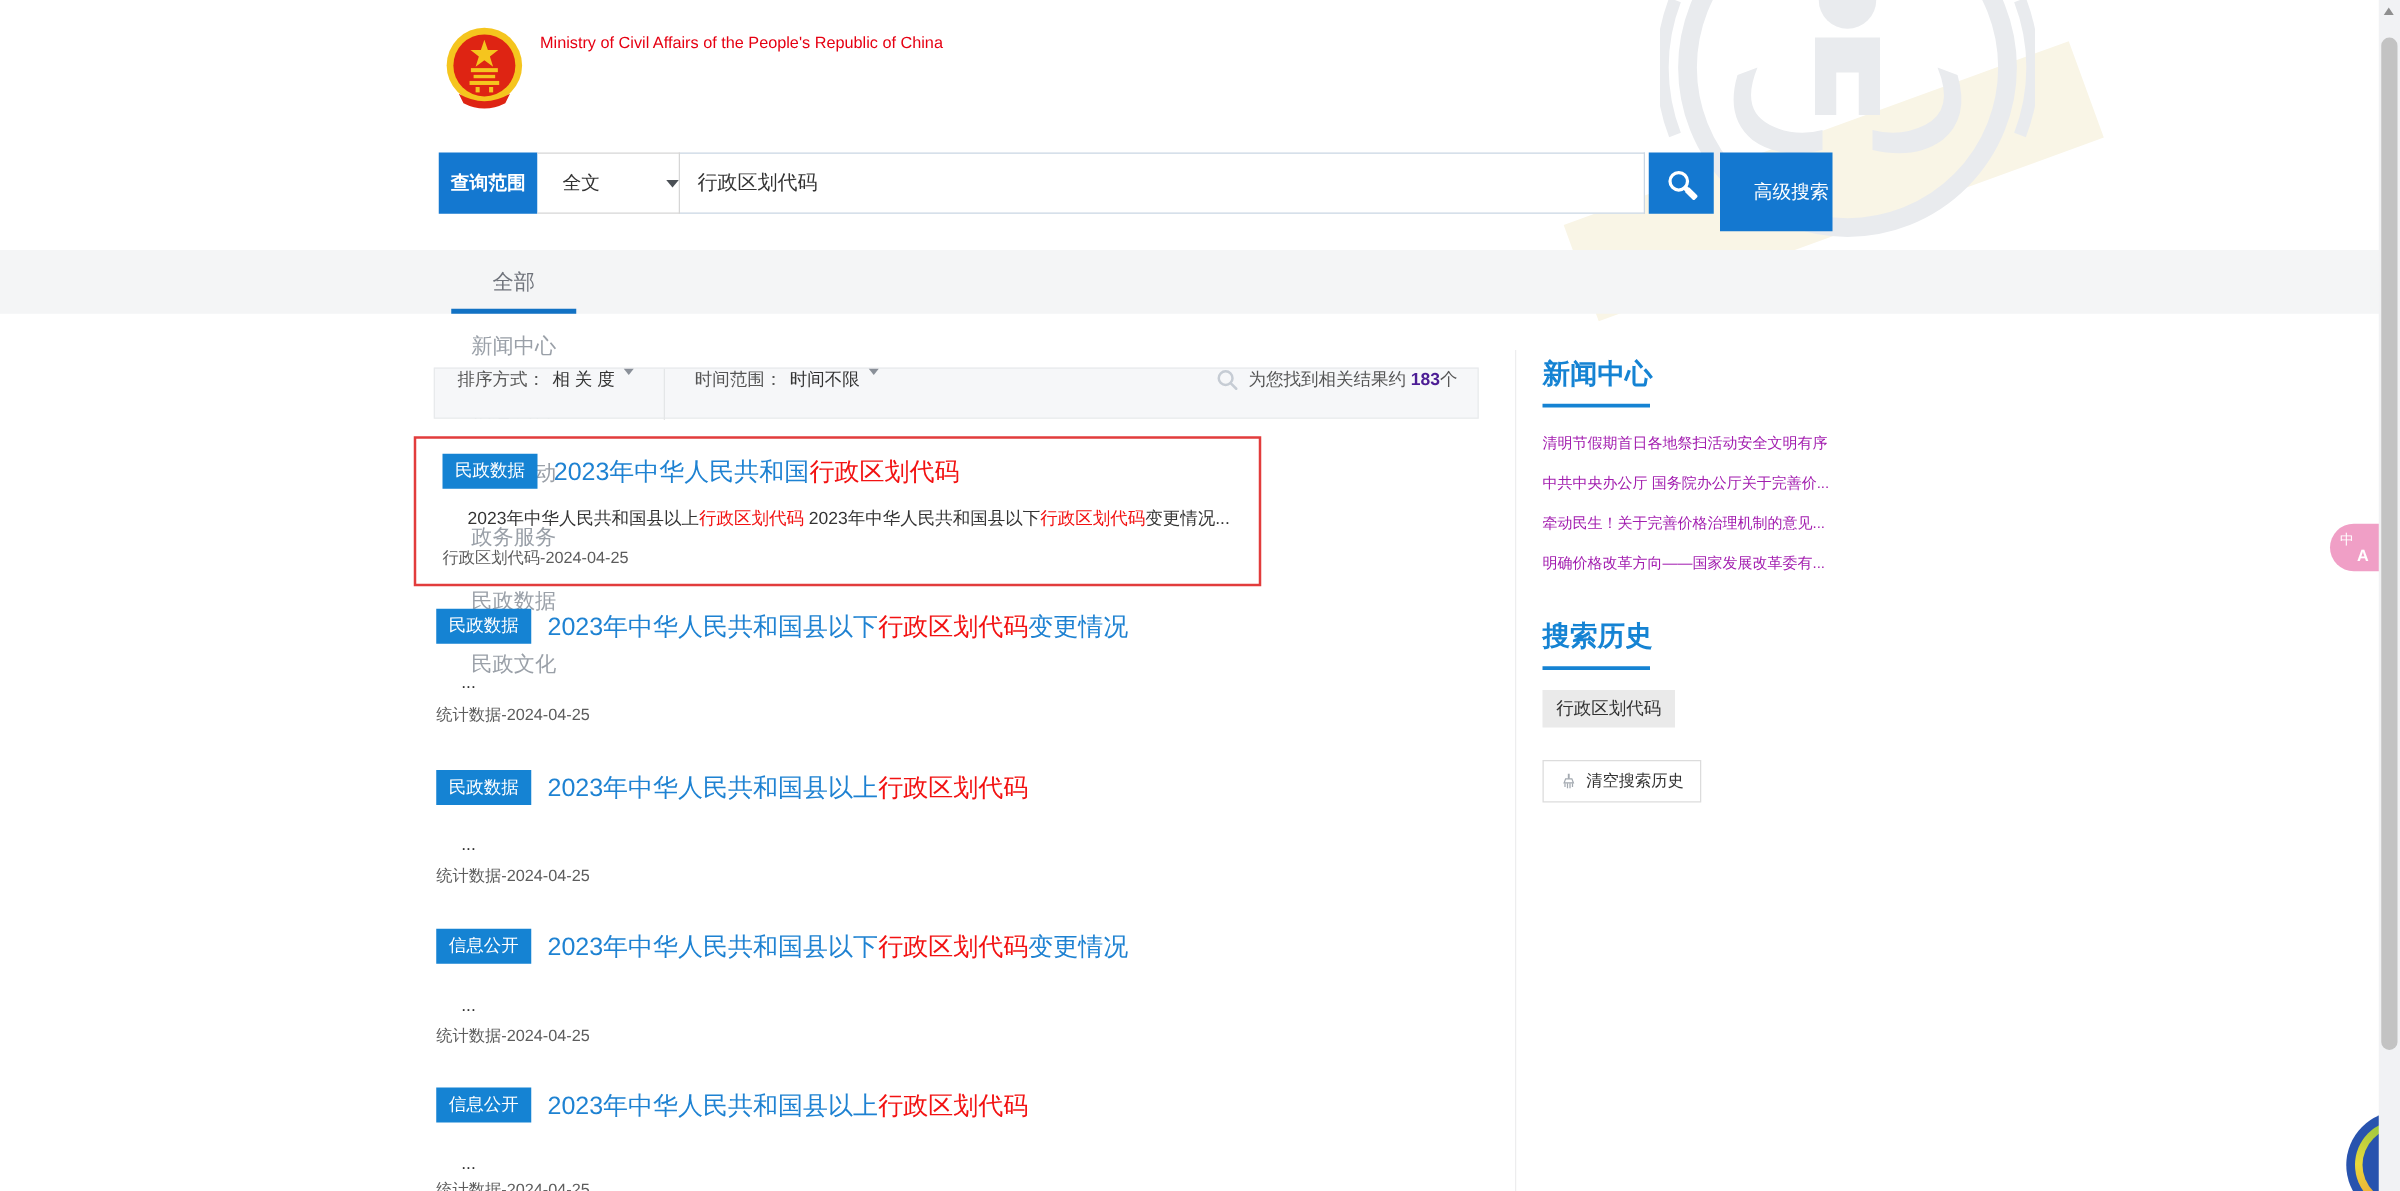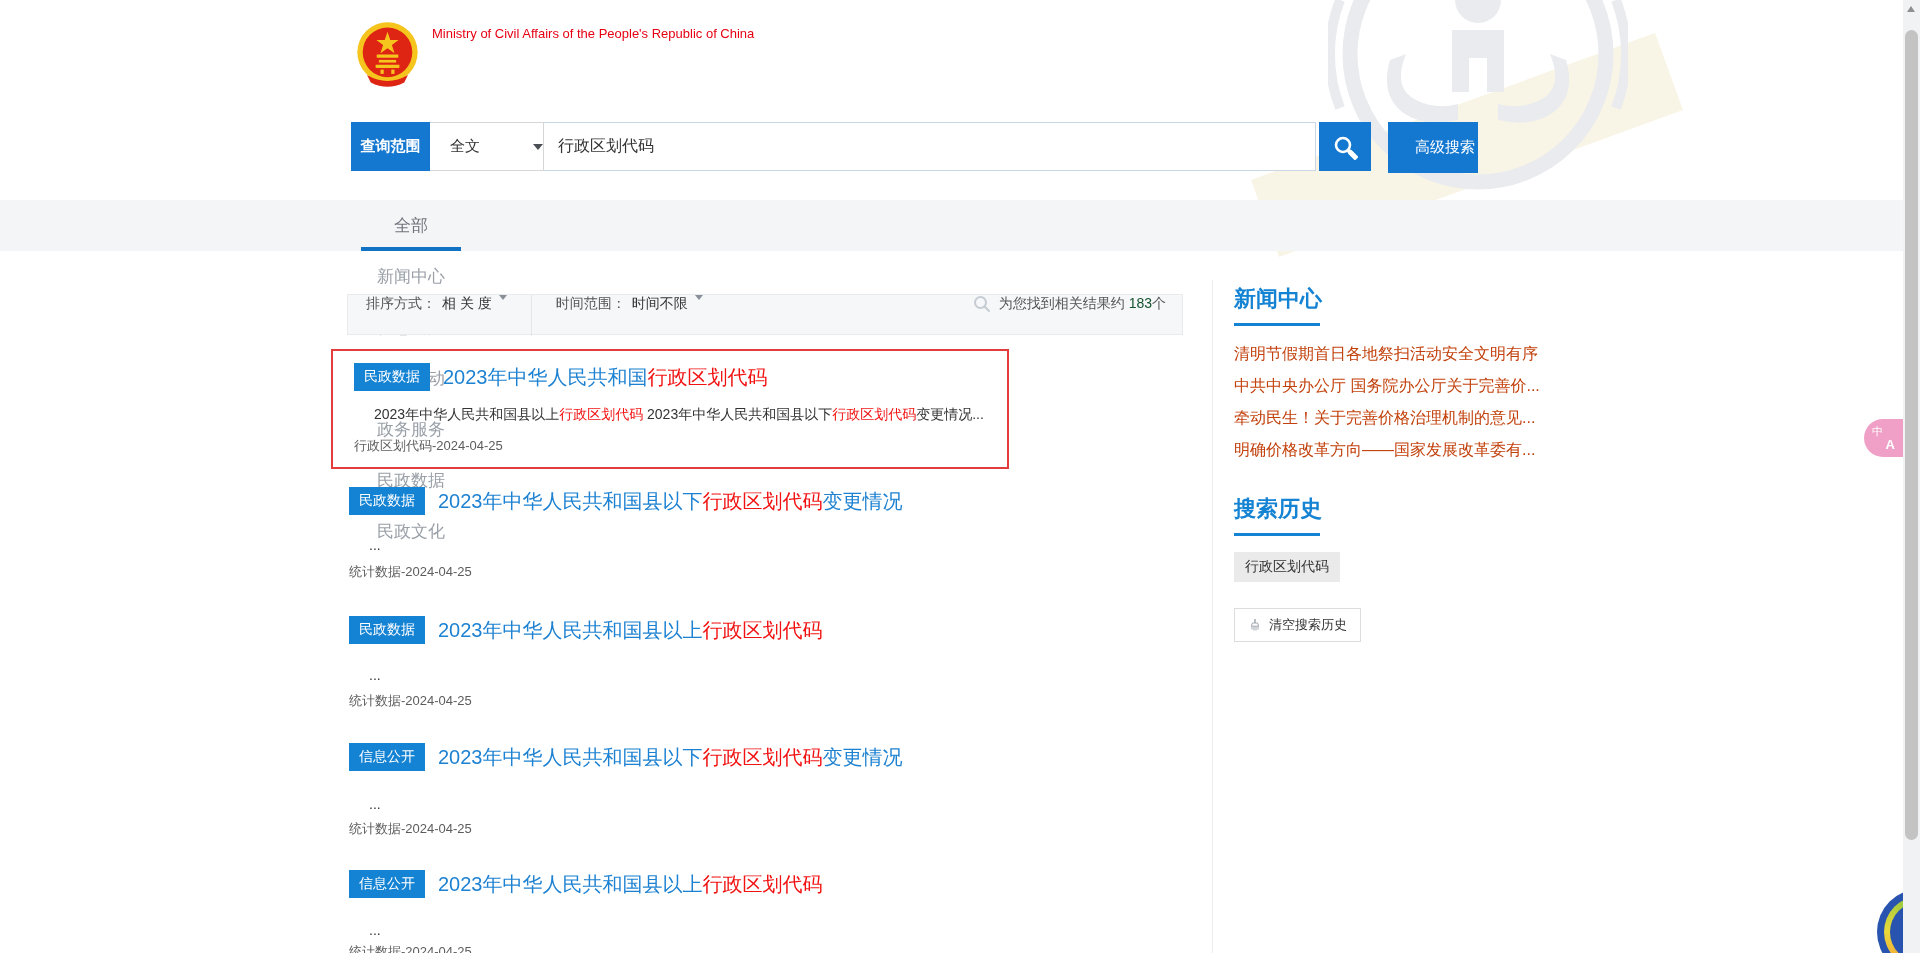--- a/index.html
+++ b/index.html
@@ -24,61 +24,61 @@
                display:flex; align-items:center; justify-content:center; }
   .scope-select { width:114px; height:49px; background:#fff; border:1px solid #d6d6d6; border-left:none;
                   display:flex; align-items:center; padding:0 0 0 20px; font-size:15px; color:#333; }
   .scope-select .caret { margin-left:auto; }
   .caret-down { width:0; height:0; border-left:5px solid transparent; border-right:5px solid transparent;
                 border-top:6px solid #4a4f55; display:inline-block; }
   .search-input { width:772px; height:49px; border:1px solid #c9d6e3; border-left:none; font-size:16px;
                   color:#333; padding:0 14px; outline:none; font-family:inherit; background:#fff; }
   .search-btn { width:52px; height:49px; background:#1478d0; border:none; margin-left:3px;
                 display:flex; align-items:center; justify-content:center; cursor:pointer; }
-  .adv-btn { width:90px; height:51px; background:#1478d0; border:none; margin-left:17px; color:#fff;
+  .adv-btn { width:90px; height:63px; background:#1478d0; border:none; margin-left:5px; color:#fff;
              font-size:15px; display:flex; align-items:center; justify-content:center; font-family:inherit;padding-left:24px; }
   
   .tabbar { position:absolute; left:0; top:200px; width:1920px; height:51px; background:#f4f5f6;
             z-index:2; display:flex; padding-left:336px;flex-direction:column; }
   .tab { position:relative; width:150px; height:51px; line-height:51px; text-align:center;
          font-size:17px; color:#9aa0a8; cursor:pointer; }
   .tab.active { color:#70747c; }
   .tab.active .tab-underline { position:absolute; left:50%; transform:translateX(-50%);
          bottom:0; width:100px; height:4px; background:#1272c4; }
   
   .v-divider { position:absolute; left:1212px; top:280px; bottom:0; width:1px; background:#ededee; }
   
   .sortbar { position:absolute; left:347px; top:294px; width:836px; height:41px; background:#f6f7f9;
              border:1px solid #e8eaec; display:flex; align-items:flex-start; font-size:14px; color:#555;
              padding:0 16px 0 18px; z-index:2; }
   .sortbar .val { color:#333; margin-left:6px; }
   .sortbar .caret-sm { width:0; height:0; border-left:4px solid transparent; border-right:4px solid transparent;
              border-top:5px solid #8a9099; display:inline-block; margin-left:7px; }
   .sortbar .bar-div { width:1px; height:41px; background:#e4e6e8; margin:0 24px; }
   .sortbar .spacer { flex:1; }
-  .count-red { color:#14532d; }
+  .count-red { color:#4c1d95;font-weight:bold; }
   .mini-mag { margin-right:8px; }
   
   .result-hl-box { position:absolute; left:331px; top:349px; width:678px; height:120px;
                    border:2px solid #e23c3c; z-index:2; }
   .result { position:absolute; left:349px; width:680px; height:100px; z-index:2; }
   .r-head { display:flex; align-items:center; }
   .badge { background:#1583d3; color:#fff; font-size:14px; padding:5px 10px; flex:none;
            margin-right:13px; white-space:nowrap; }
   .r-title { font-size:20px; color:#1e82d2; white-space:nowrap; text-decoration:none; cursor:pointer; }
   .hl { color:#f21212; }
   .abs { position:absolute; }
   .r-snippet { font-size:14px; color:#333; white-space:nowrap; }
   .r-source  { font-size:13px; color:#5c5c5c; white-space:nowrap; }
   
   .sidebar { position:absolute; left:1234px; top:284px; width:330px; z-index:2; }
   .sb-heading { font-size:22px; font-weight:bold; color:#1583d3; }
   .sb-underline { width:86px; height:3px; background:#1583d3; margin-top:9px; }
   .news-list { margin-top:12px; }
-  .news-item { font-size:16px; color:#c2410c; line-height:32px; white-space:nowrap; overflow:hidden; cursor:pointer; }
+  .news-item { font-size:12px; color:#a21caf; line-height:32px; white-space:nowrap; overflow:hidden; cursor:pointer; }
   .history-sec { margin-top:28px; }
   .tag { display:inline-block; background:#eaeaea; color:#333; font-size:14px; padding:6px 11px;
          margin-top:16px; cursor:pointer; }
   .clear-btn { margin-top:26px; display:inline-flex; align-items:center; gap:7px; border:1px solid #dcdcdc;
          background:#fff; padding:7px 13px; font-size:13px; color:#333; cursor:pointer; font-family:inherit; }
   
   .translate-pill { position:absolute; left:1864px; top:419px; width:40px; height:38px; background:#f09fc6;
          border-radius:19px 0 0 19px; z-index:5; display:flex; align-items:center; justify-content:center; }
   .tr-icon { position:relative; width:24px; height:24px; color:#fff; }
   .tr-zh { position:absolute; left:0; top:-2px; font-size:11px; }

